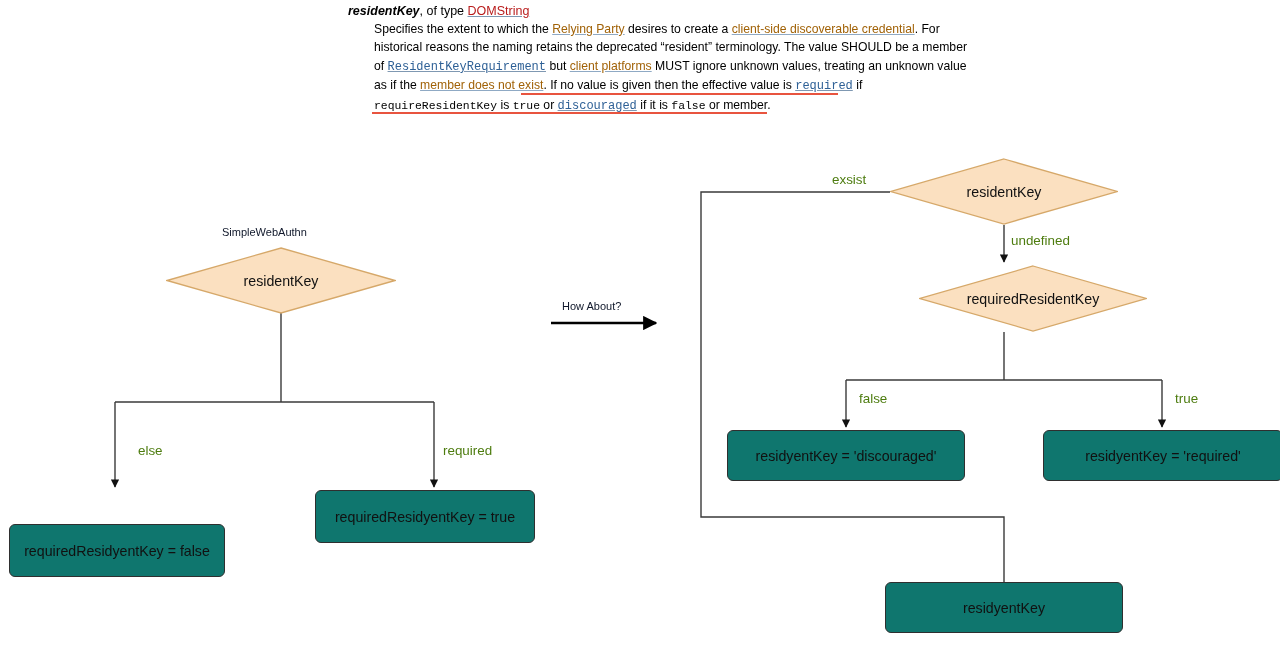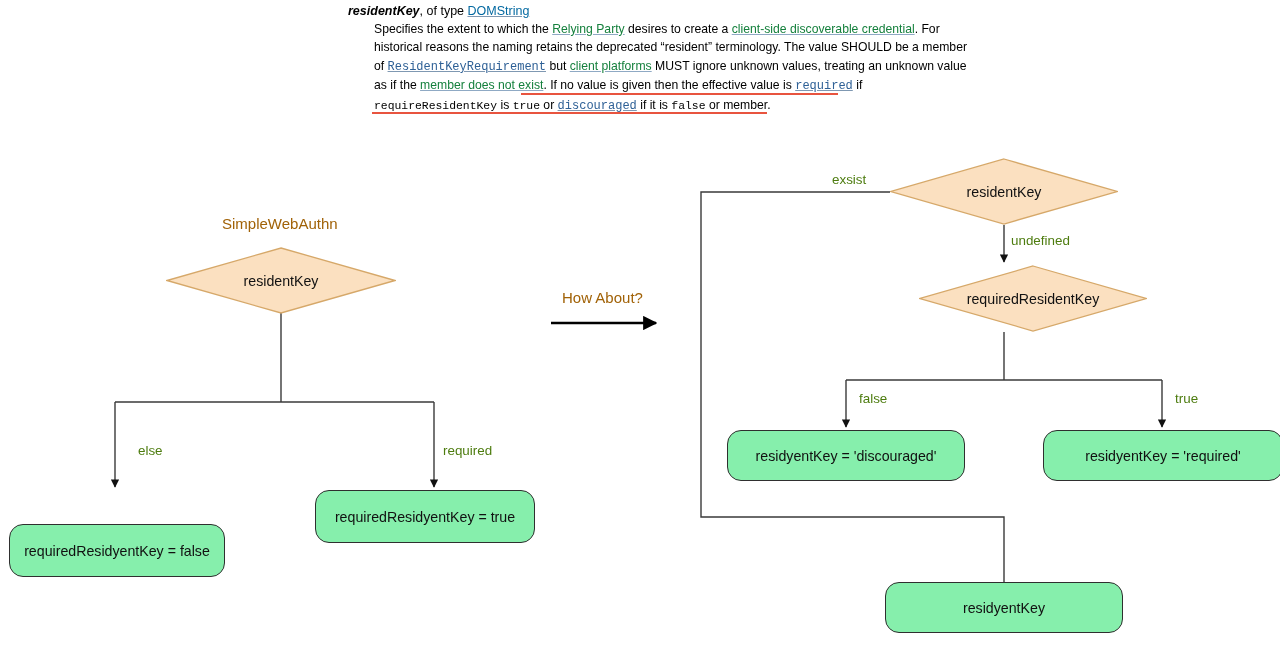--- a/index.html
+++ b/index.html
@@ -34,26 +34,26 @@
     font-style: italic;
   }
   .term-rest { font-weight: normal; font-style: normal; text-align: right; }
   #spec-body {
     margin-left: 26px;
     font-size: 12.2px;
     line-height: 18.4px;
     text-align: left;
   }
   .lnk {
-    color: #15803d;
+    color: #a16207;
     text-decoration: underline;
     text-decoration-color: #8fa9c4;
   }
   .lnk-dark {
-    color: #0369a1;
+    color: #b91c1c;
     text-decoration: underline;
     text-decoration-color: #7f98b2;
   }
   .mono {
     font-family: "Liberation Mono", monospace;
     font-size: 11.4px;
     margin-top: 8px;
   }
   .mono-lnk {
     font-family: "Liberation Mono", monospace;
@@ -67,22 +67,22 @@
     position: absolute;
     height: 1.6px;
     background: #e8543f;
   }
 
   
   .node-box {
     position: absolute;
     box-sizing: border-box;
     border: 1.3px solid #2f2f2f;
-    border-radius: 14px;
-    background: #86efac;
+    border-radius: 6px;
+    background: #0f766e;
     display: flex;
     align-items: center;
     justify-content: center;
     font-size: 14.2px;
     color: #111111;
     white-space: nowrap;
   }
   .diamond-wrap {
     position: absolute;
   }
@@ -100,23 +100,24 @@
     pointer-events: none;
   }
   .edge-label {
     position: absolute;
     font-size: 13.4px;
     color: #4d7c0f;
     white-space: nowrap;
   }
   .plain-label {
     position: absolute;
-    font-size: 15px;
-    color: #a16207;
-    white-space: nowrap;
+    font-size: 11px;
+    color: #0f172a;
+    white-space: nowrap;
+    margin-top: 11px;
   }
   #edges-layer {
     position: absolute;
     left: 0; top: 0;
     width: 1280px;
     height: 657px;
     pointer-events: none;
   }
 </style>
 </head>

